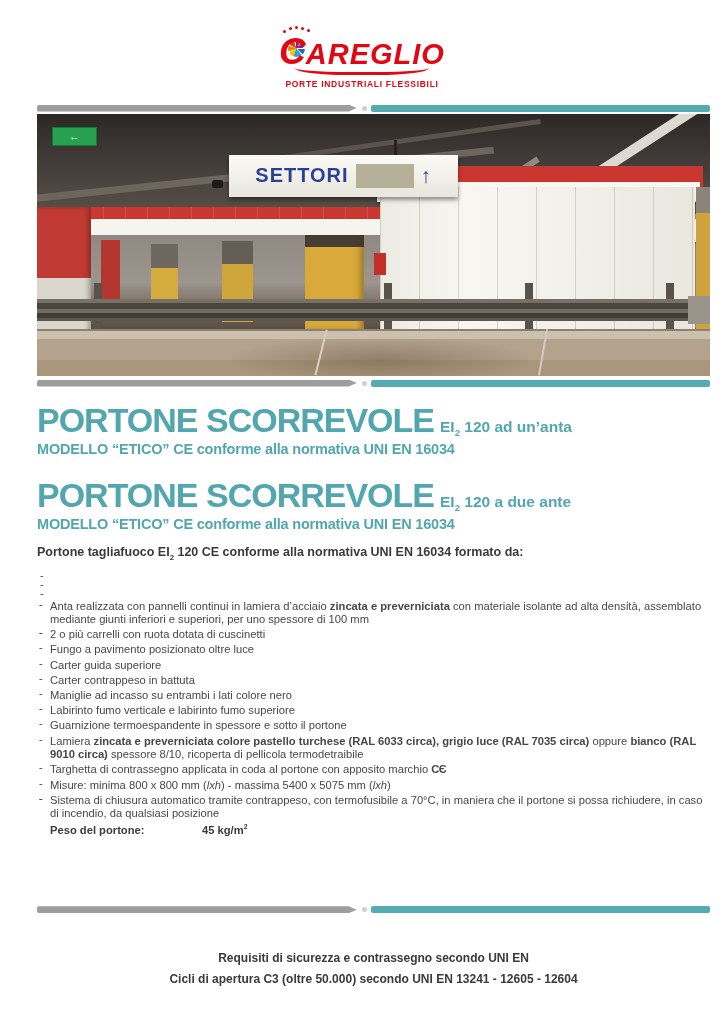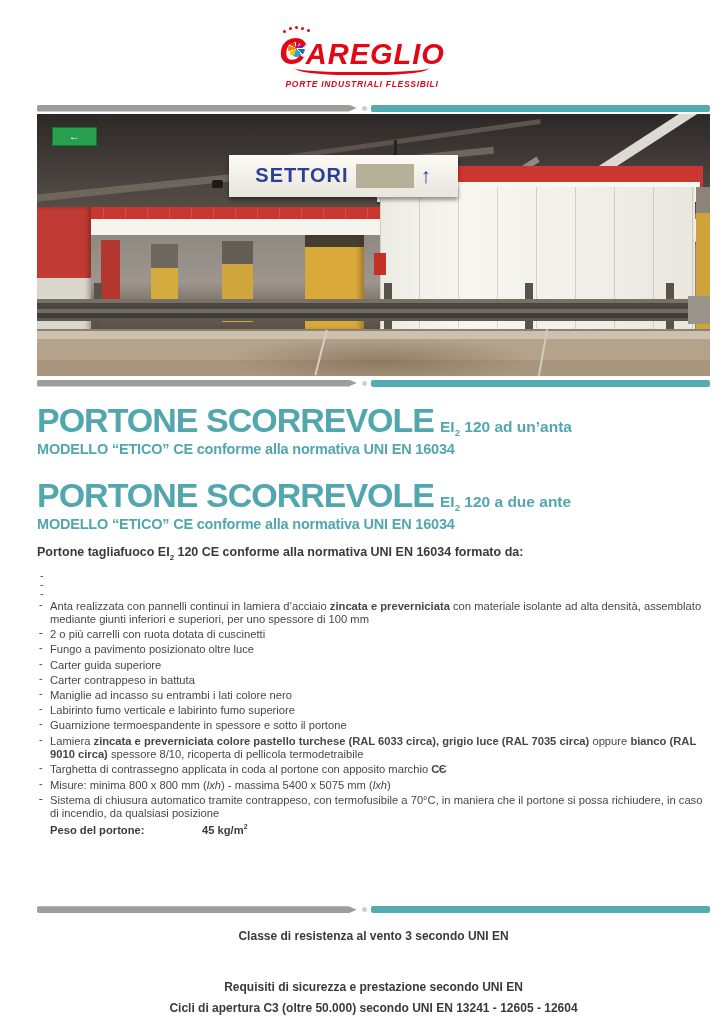--- a/index.html
+++ b/index.html
@@ -12,21 +12,21 @@
   .logo-wrap { padding-top:33px; text-align:center; }
   .logo-line { display:flex; justify-content:center; align-items:baseline; font-style:italic; font-weight:bold; color:#e30613; }
   .logo-cwrap { position:relative; display:inline-block; }
   .logo-dots { position:absolute; width:3px; height:3px; border-radius:50%; background:#e30613; top:-3px; left:4px;
                box-shadow:6px -3px 0 #e30613, 12px -4px 0 #e30613, 18px -3px 0 #e30613, 24px -1px 0 #e30613; }
   .logo-fan { position:absolute; width:17px; height:17px; border-radius:50%; left:9px; top:7px; z-index:1;
       background:conic-gradient(from 200deg,#f6c100 0 11%,#fff 11% 14%,#f08300 14% 25%,#fff 25% 28%,#e8420e 28% 39%,#fff 39% 42%,#d6006e 42% 53%,#fff 53% 56%,#7a2d8e 56% 67%,#fff 67% 70%,#1c6eb8 70% 81%,#fff 81% 84%,#29a3dd 84% 100%); }
   .logo-c { position:relative; z-index:2; font-size:37px; line-height:1; }
   .logo-rest { font-size:29px; letter-spacing:1px; }
   .logo-swoosh { width:134px; height:7px; border-bottom:3px solid #e30613; border-radius:0 0 50% 50% / 0 0 9px 9px; margin:-3px auto 0; }
-  .logo-tagline { margin-top:4px; font-size:8.5px; font-weight:bold; font-style:italic; color:#e30613; letter-spacing:0.7px; }
+  .logo-tagline { margin-top:4px; font-size:8.5px; font-weight:bold; color:#e30613; letter-spacing:0.7px; }
 
   
   .divider { display:flex; align-items:center; height:8px; }
   .d-gray { width:47.5%; height:7px; background:#9d9d9c; border-radius:2px 0 0 2px;
             clip-path:polygon(0 0, 97.5% 0, 100% 50%, 97.5% 100%, 0 100%); }
   .d-dot  { width:5px; height:5px; border-radius:50%; background:#cfcfce; margin:0 4px 0 5px; flex:0 0 auto; }
   .d-teal { flex:1; height:7px; background:#55abb2; border-radius:2px; }
   .div-top { margin-top:15px; }
   .div-photo { margin-top:3px; }
   .div-foot { margin-top:70px; }
@@ -245,22 +245,21 @@
     <div class="weight">
       <span class="w-label">Peso del portone:</span><span class="w-value"><span>45 kg/m</span><sup>2</sup></span>
     </div>
 
     <div class="divider div-foot">
       <span class="d-gray"></span>
       <span class="d-dot"></span>
       <span class="d-teal"></span>
     </div>
 
-    <div class="f-wind">Classe di resistenza al vento 3 secondo UNI EN</div>
 
     <div class="f-block">
-      <div class="f-line"><span>Requisiti di sicurezza e prestazione secondo UNI EN</span><sup></sup><span></span></div>
+      <div class="f-line"><span>Requisiti di sicurezza e contrassegno secondo UNI EN</span><sup></sup><span></span></div>
       <div class="f-line"><span>Cicli di apertura C3 (oltre 50.000) secondo UNI EN 13241 - 12605 - 12604</span><sup></sup><span></span></div>
 
     </div>
 
   </div>
 </div>
 
 </body></html>

